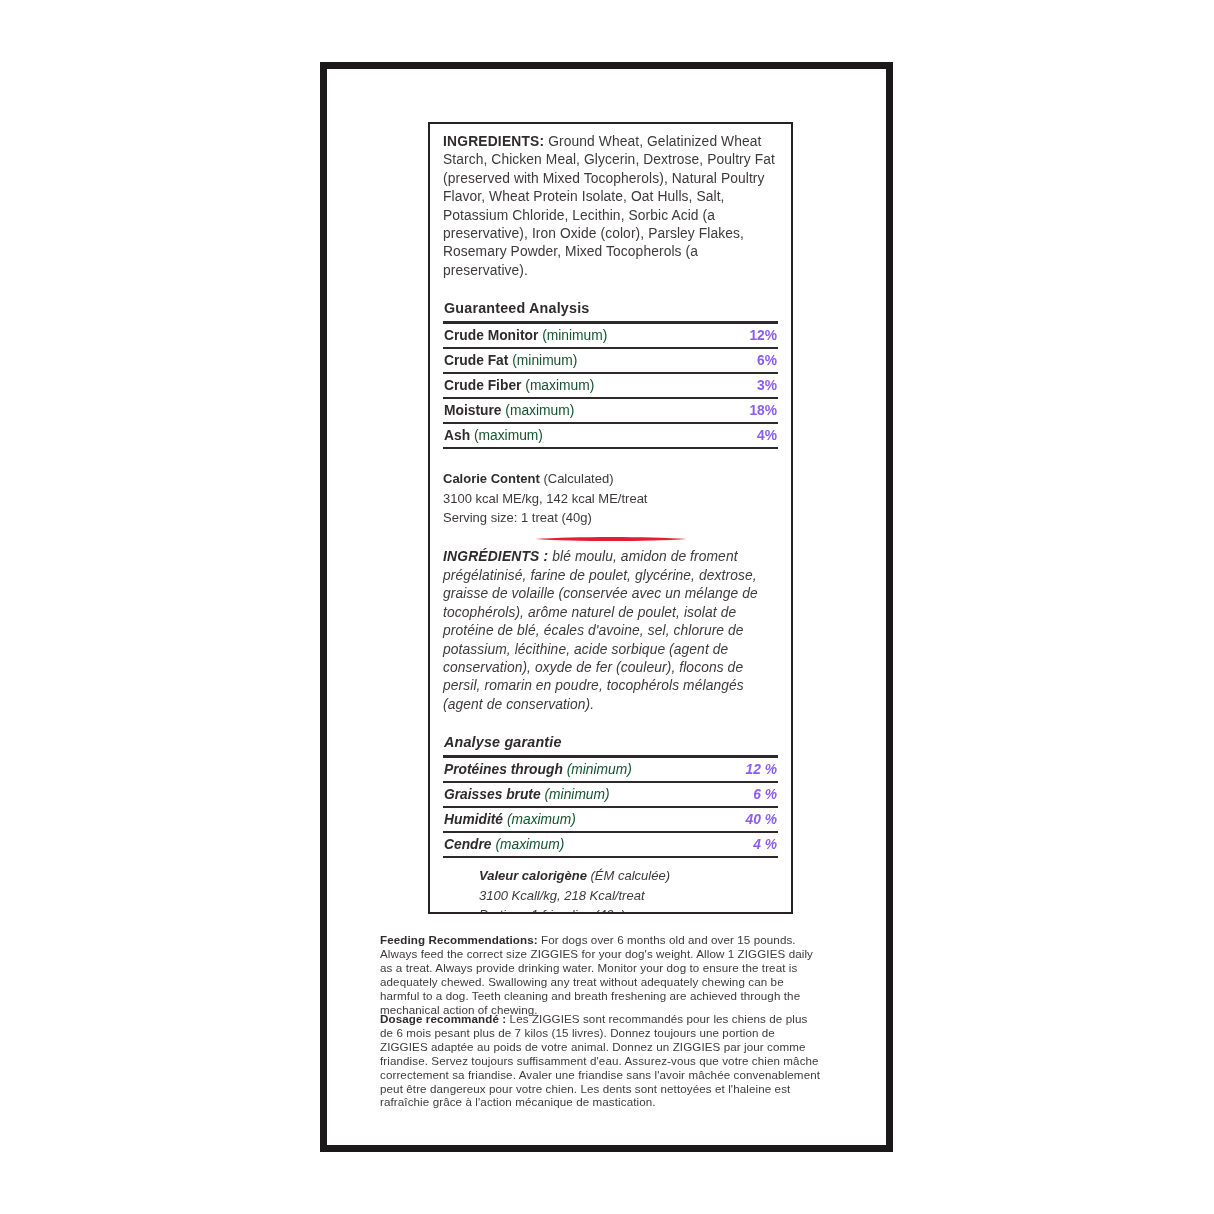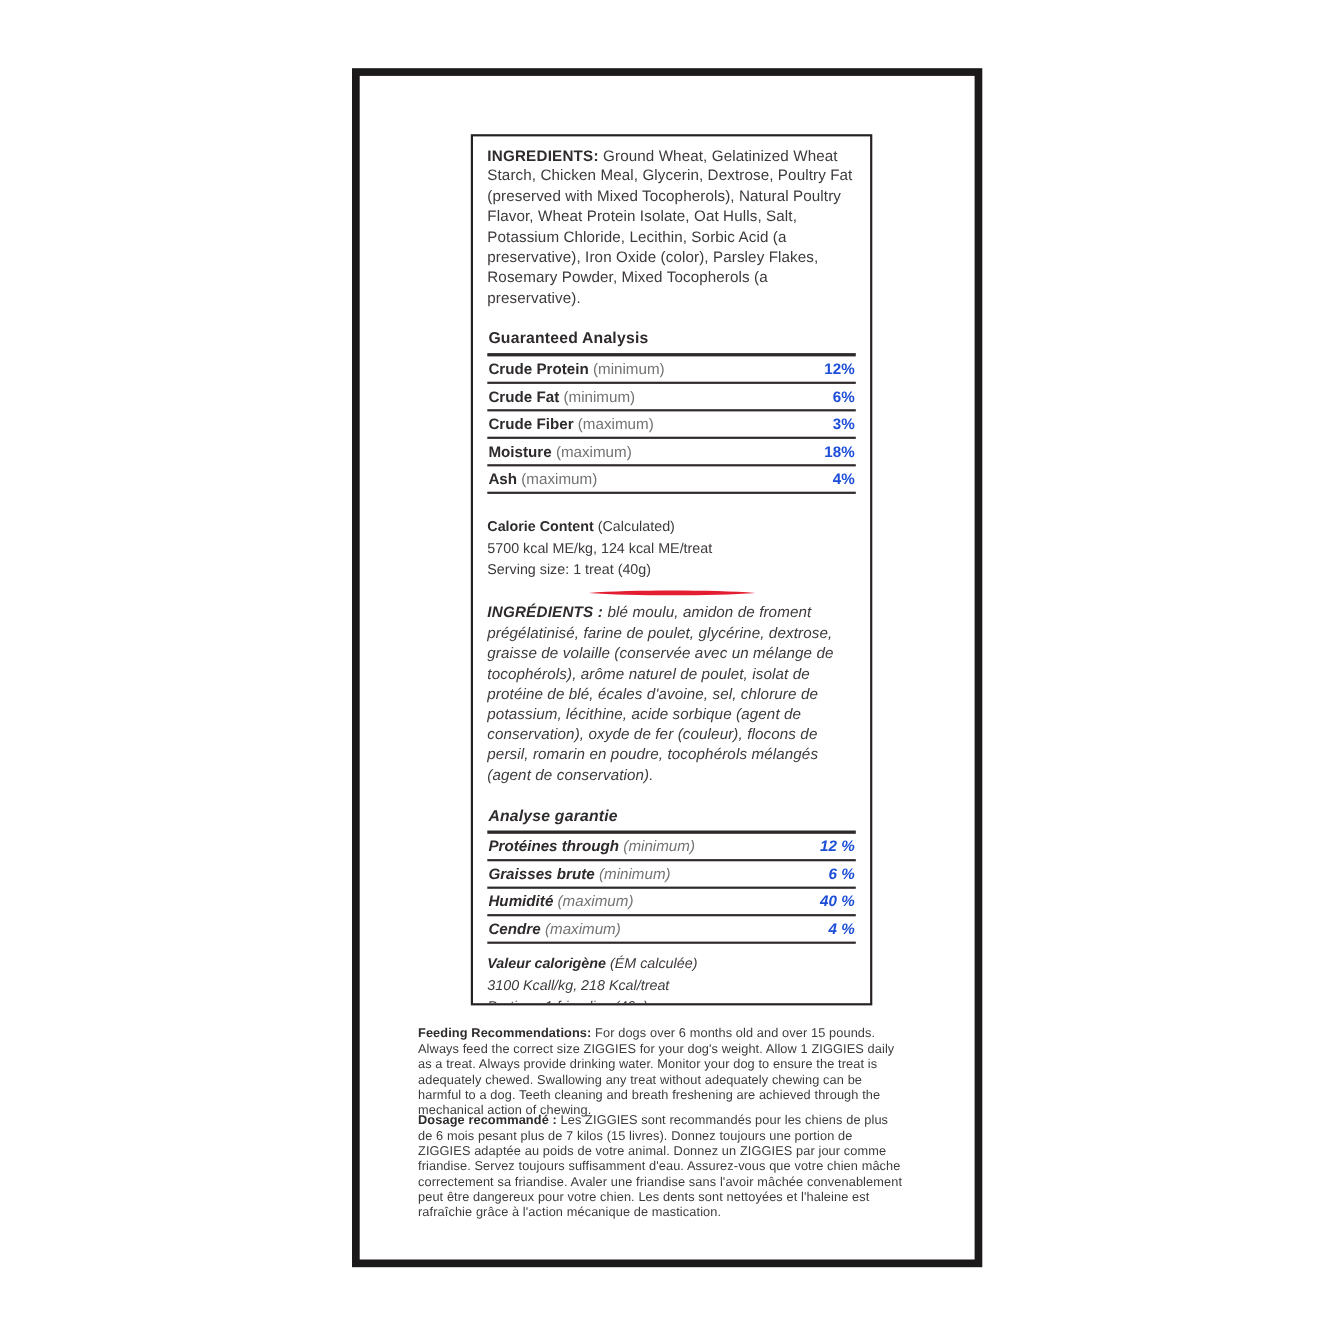--- a/index.html
+++ b/index.html
@@ -52,22 +52,22 @@
   .t-row{
     display:flex;
     justify-content:space-between;
     align-items:baseline;
     border-bottom:2px solid #2e2a2b;
     padding:3px 1px;
     font-size:13.8px;
     line-height:17px;
   }
   .t-name{font-weight:bold;color:#2f2b2c;}
-  .t-qual{font-weight:normal;color:#737373;}
-  .t-val{font-weight:bold;color:#1d4ed8;}
+  .t-qual{font-weight:normal;color:#14532d;}
+  .t-val{font-weight:bold;color:#8b5cf6;}
   .cal-line{font-size:13px;line-height:19.4px;color:#3e3a3b;}
   .cal-line b{color:#2f2b2c;}
   
   .divider{
     display:flex;
     justify-content:center;
     margin:8px 0 5px 0;
   }
   
   .footnote{
@@ -88,21 +88,21 @@
 
 <div class="frame"></div>
 
 <div class="panel">
 
   <div class="para"><b>INGREDIENTS:</b> <span>Ground Wheat, Gelatinized Wheat Starch, Chicken Meal, Glycerin, Dextrose, Poultry Fat (preserved with Mixed Tocopherols), Natural Poultry Flavor, Wheat Protein Isolate, Oat Hulls, Salt, Potassium Chloride, Lecithin, Sorbic Acid (a preservative), Iron Oxide (color), Parsley Flakes, Rosemary Powder, Mixed Tocopherols (a preservative).</span></div>
 
   <div class="section">
     <div class="t-title">Guaranteed Analysis</div>
     <div class="t-row">
-      <span><span class="t-name">Crude Protein</span> <span class="t-qual">(minimum)</span></span>
+      <span><span class="t-name">Crude Monitor</span> <span class="t-qual">(minimum)</span></span>
       <span class="t-val">12%</span>
     </div>
     <div class="t-row">
       <span><span class="t-name">Crude Fat</span> <span class="t-qual">(minimum)</span></span>
       <span class="t-val">6%</span>
     </div>
     <div class="t-row">
       <span><span class="t-name">Crude Fiber</span> <span class="t-qual">(maximum)</span></span>
       <span class="t-val">3%</span>
     </div>
@@ -111,21 +111,21 @@
       <span class="t-val">18%</span>
     </div>
     <div class="t-row">
       <span><span class="t-name">Ash</span> <span class="t-qual">(maximum)</span></span>
       <span class="t-val">4%</span>
     </div>
   </div>
 
   <div class="section">
     <div class="cal-line"><b>Calorie Content</b> <span>(Calculated)</span></div>
-    <div class="cal-line">5700 kcal ME/kg, 124 kcal ME/treat</div>
+    <div class="cal-line">3100 kcal ME/kg, 142 kcal ME/treat</div>
     <div class="cal-line">Serving size: 1 treat (40g)</div>
   </div>
 
   <div class="divider">
     <svg width="152" height="8" viewBox="0 0 152 8" aria-hidden="true">
       <path d="M0,4 C40,1.2 112,1.2 152,4 C112,6.8 40,6.8 0,4 Z" fill="#e41e31"></path>
     </svg>
   </div>
 
   <div class="para fr"><b>INGRÉDIENTS :</b> <span>blé moulu, amidon de froment prégélatinisé, farine de poulet, glycérine, dextrose, graisse de volaille (conservée avec un mélange de tocophérols), arôme naturel de poulet, isolat de protéine de blé, écales d'avoine, sel, chlorure de potassium, lécithine, acide sorbique (agent de conservation), oxyde de fer (couleur), flocons de persil, romarin en poudre, tocophérols mélangés (agent de conservation).</span></div>
@@ -143,21 +143,21 @@
     <div class="t-row">
       <span><span class="t-name">Humidité</span> <span class="t-qual">(maximum)</span></span>
       <span class="t-val">40 %</span>
     </div>
     <div class="t-row">
       <span><span class="t-name">Cendre</span> <span class="t-qual">(maximum)</span></span>
       <span class="t-val">4 %</span>
     </div>
   </div>
 
-  <div class="section fr" style="margin-top:8px;">
+  <div class="section fr" style="margin-top:8px;margin-left:36px;">
     <div class="cal-line"><b>Valeur calorigène</b> <span>(ÉM calculée)</span></div>
     <div class="cal-line">3100 Kcall/kg, 218 Kcal/treat</div>
     <div class="cal-line">Portion : 1 friandise (40g)</div>
   </div>
 
 </div>
 
 <div class="footnote" id="feeding"><b>Feeding Recommendations:</b> <span>For dogs over 6 months old and over 15 pounds. Always feed the correct size ZIGGIES for your dog's weight. Allow 1 ZIGGIES daily as a treat. Always provide drinking water. Monitor your dog to ensure the treat is adequately chewed. Swallowing any treat without adequately chewing can be harmful to a dog. Teeth cleaning and breath freshening are achieved through the mechanical action of chewing.</span></div>
 
 <div class="footnote" id="dosage"><b>Dosage recommandé :</b> <span>Les ZIGGIES sont recommandés pour les chiens de plus de 6 mois pesant plus de 7 kilos (15 livres). Donnez toujours une portion de ZIGGIES adaptée au poids de votre animal. Donnez un ZIGGIES par jour comme friandise. Servez toujours suffisamment d'eau. Assurez-vous que votre chien mâche correctement sa friandise. Avaler une friandise sans l'avoir mâchée convenablement peut être dangereux pour votre chien. Les dents sont nettoyées et l'haleine est rafraîchie grâce à l'action mécanique de mastication.</span></div>

